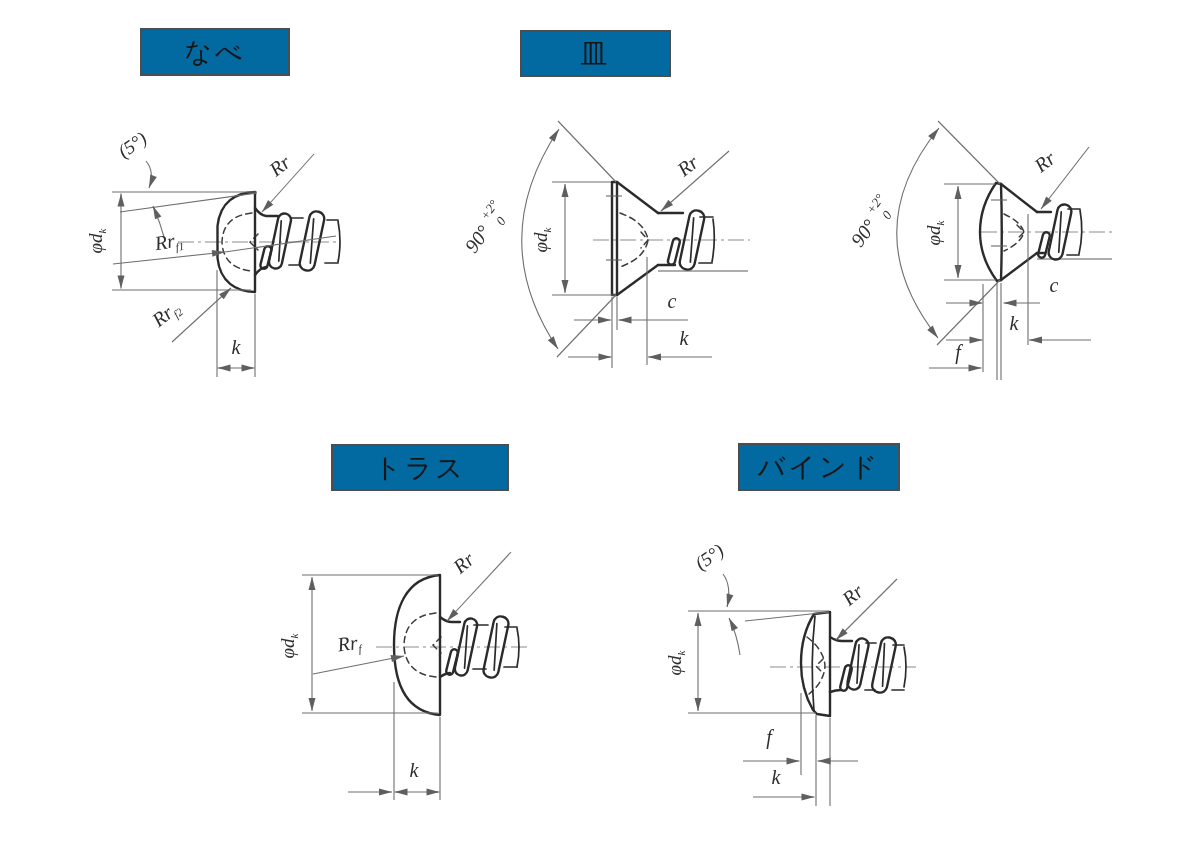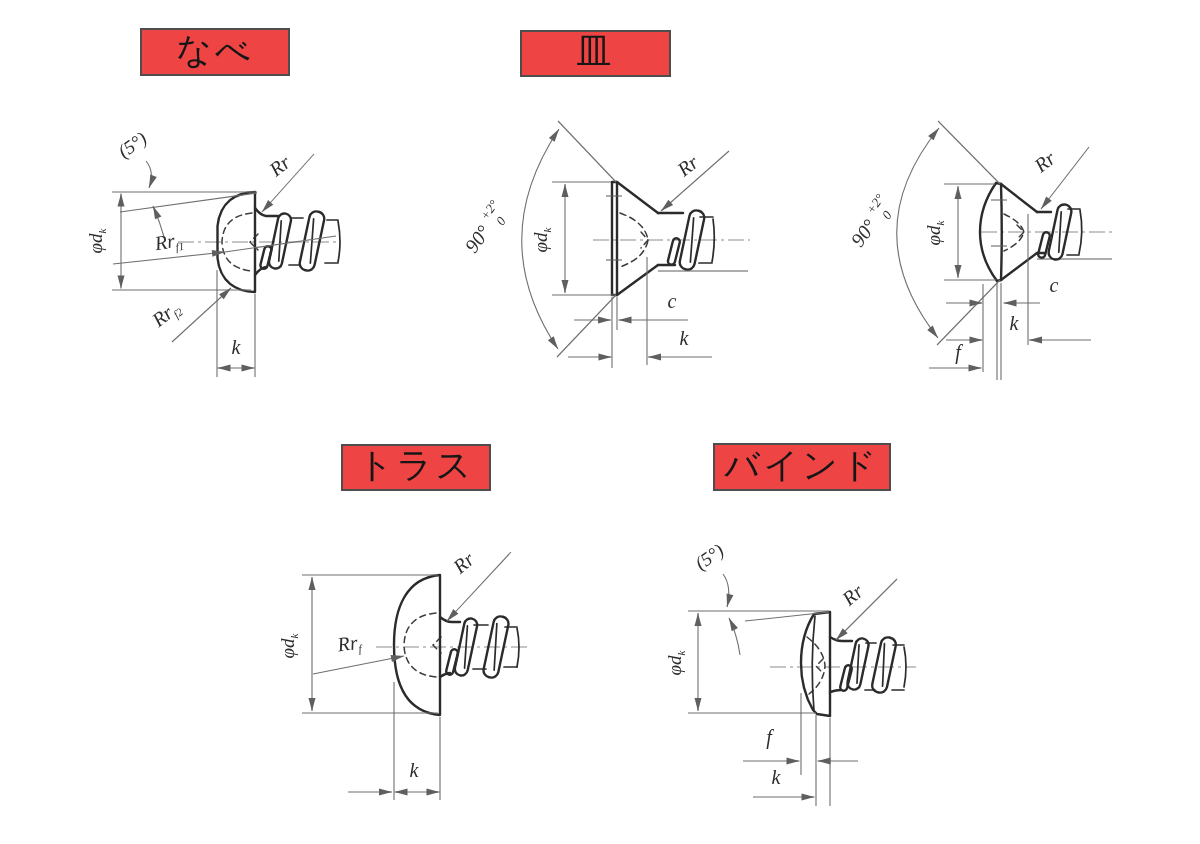--- a/index.html
+++ b/index.html
@@ -2,23 +2,23 @@
 <html><head>
 <meta charset="utf-8">
 <style>
   html,body { margin:0; padding:0; background:#e8e8e8; }
   .canvas {
     position:relative; width:1200px; height:844px; background:#ffffff;
     margin:0 auto; overflow:hidden;
     font-family:"Liberation Sans", sans-serif;
   }
   .lbl {
-    position:absolute; border:2px solid #4d4d4d; background:#ef4444;
-    display:flex; align-items:flex-end; justify-content:center;
-    font-size:35px; color:#161616; letter-spacing:3px;
+    position:absolute; border:2px solid #4d4d4d; background:#0369a1;
+    display:flex; align-items:center; justify-content:center;
+    font-size:27px; color:#161616; letter-spacing:3px;
     box-sizing:border-box;
   }
   .sheet-svg { position:absolute; left:0; top:0; }
   
   .obj  { stroke:#2b2b2b; stroke-width:2.4; fill:none; stroke-linecap:round; stroke-linejoin:round; }
   .obj2 { stroke:#2b2b2b; stroke-width:1.7; fill:none; stroke-linecap:round; }
   .hid  { stroke:#3c3c3c; stroke-width:1.5; fill:none; stroke-dasharray:6 4.5; stroke-linecap:round; }
   .cl   { stroke:#8c8c8c; stroke-width:1.1; fill:none; stroke-dasharray:16 4 3 4; }
   .dim  { stroke:#6f6f6f; stroke-width:1.1; fill:none; }
   .thin2{ stroke:#5d5d5d; stroke-width:1.2; fill:none; }
@@ -32,24 +32,24 @@
 <body>
 
 <div class="canvas">
 
   <div class="lbl" style="left:140px;top:28px;width:150px;height:48px">
     <span>なべ</span>
   </div>
   <div class="lbl" style="left:520px;top:30px;width:151px;height:47px">
     <span>皿</span>
   </div>
-  <div class="lbl" style="left:341px;top:444px;width:150px;height:47px">
+  <div class="lbl" style="left:331px;top:444px;width:178px;height:47px">
     <span>トラス</span>
   </div>
-  <div class="lbl" style="left:713px;top:443px;width:178px;height:48px">
+  <div class="lbl" style="left:738px;top:443px;width:162px;height:48px">
     <span>バインド</span>
   </div>
 
   <svg class="sheet-svg" width="1200" height="844" viewBox="0 0 1200 844">
     <defs>
       <marker id="ar" markerUnits="userSpaceOnUse" markerWidth="15" markerHeight="11" refX="13.5" refY="5.5" orient="auto-start-reverse">
         <path d="M0.5,2 L13.5,5.5 L0.5,9 Z" fill="#5f5f5f"></path>
       </marker>
     </defs>
 

